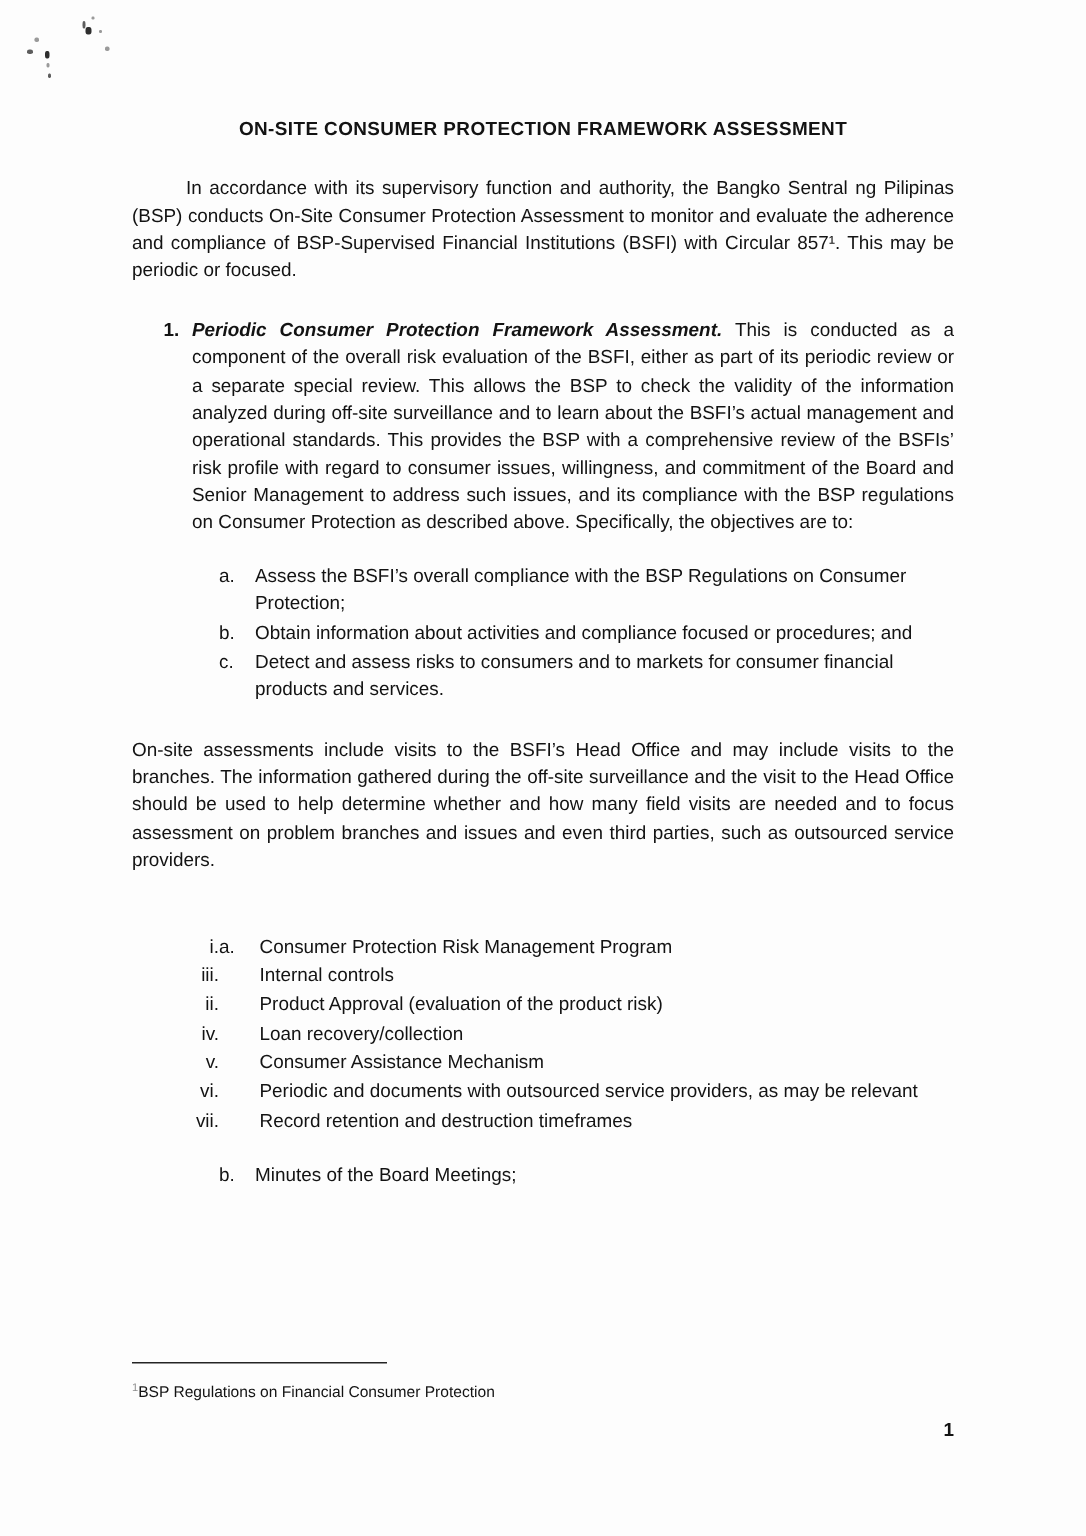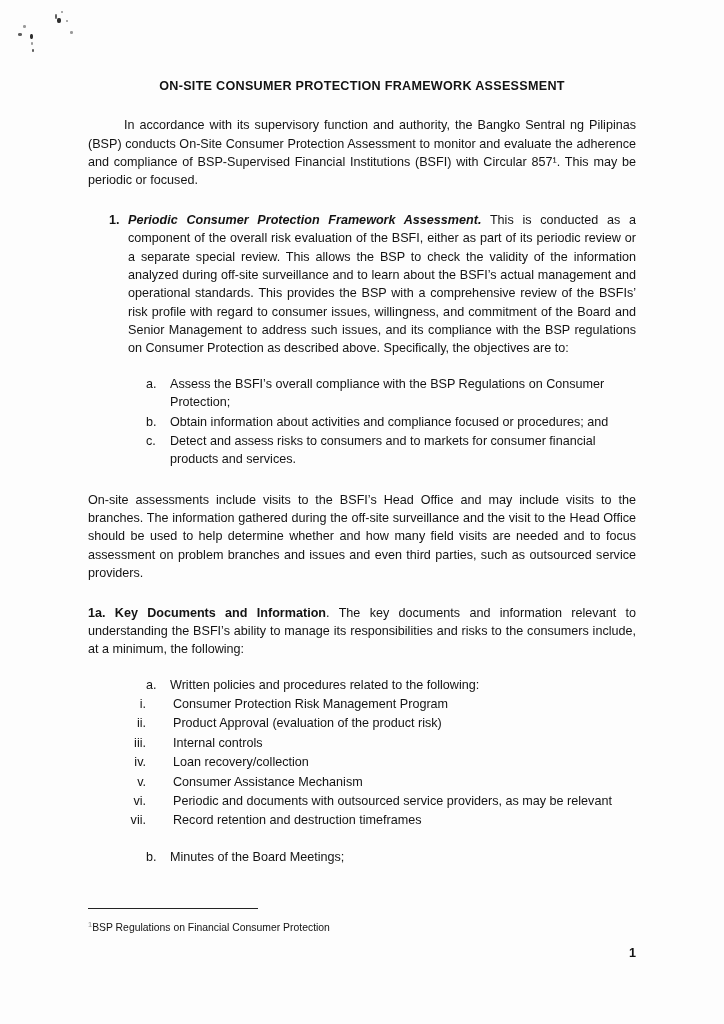--- a/index.html
+++ b/index.html
@@ -195,45 +195,43 @@
         <span>Detect and assess risks to consumers and to markets for consumer financial products and services.</span>
       </li>
     </ul>
 
     <div class="gap-lg"></div>
 
     <p class="body-par">On-site assessments include visits to the BSFI’s Head Office and may include visits to the branches.  The information gathered during the off-site surveillance and the visit to the Head Office should be used to help determine whether and how many field visits are needed and to focus assessment on problem branches and issues and even third parties, such as outsourced service providers.</p>
 
     <div class="gap-lg"></div>
 
-    <p class="body-par"><span class="sub-head">1a. Key Documents and Information</span><span>.  The key documents and information relevant to understanding the BSFI’s ability to manage its responsibilities and risks to the consumers include, at a minimum, the following:</span></p>
 
     <div class="gap-md"></div>
 
     <ul class="alpha-list tight">
       <li>
         <span class="marker">a.</span>
-        <span>Written policies and procedures related to the following:</span>
       </li>
     </ul>
 
     <ul class="roman-list">
       <li>
         <span class="marker">i.</span>
         <span>Consumer Protection Risk Management Program</span>
       </li>
       <li>
+        <span class="marker">iii.</span>
+        <span>Internal controls</span>
+      </li>
+      <li>
         <span class="marker">ii.</span>
         <span>Product Approval (evaluation of the product risk)</span>
       </li>
       <li>
-        <span class="marker">iii.</span>
-        <span>Internal controls</span>
-      </li>
-      <li>
         <span class="marker">iv.</span>
         <span>Loan recovery/collection</span>
       </li>
       <li>
         <span class="marker">v.</span>
         <span>Consumer Assistance Mechanism</span>
       </li>
       <li>
         <span class="marker">vi.</span>
         <span>Periodic and documents with outsourced service providers, as may be relevant</span>

